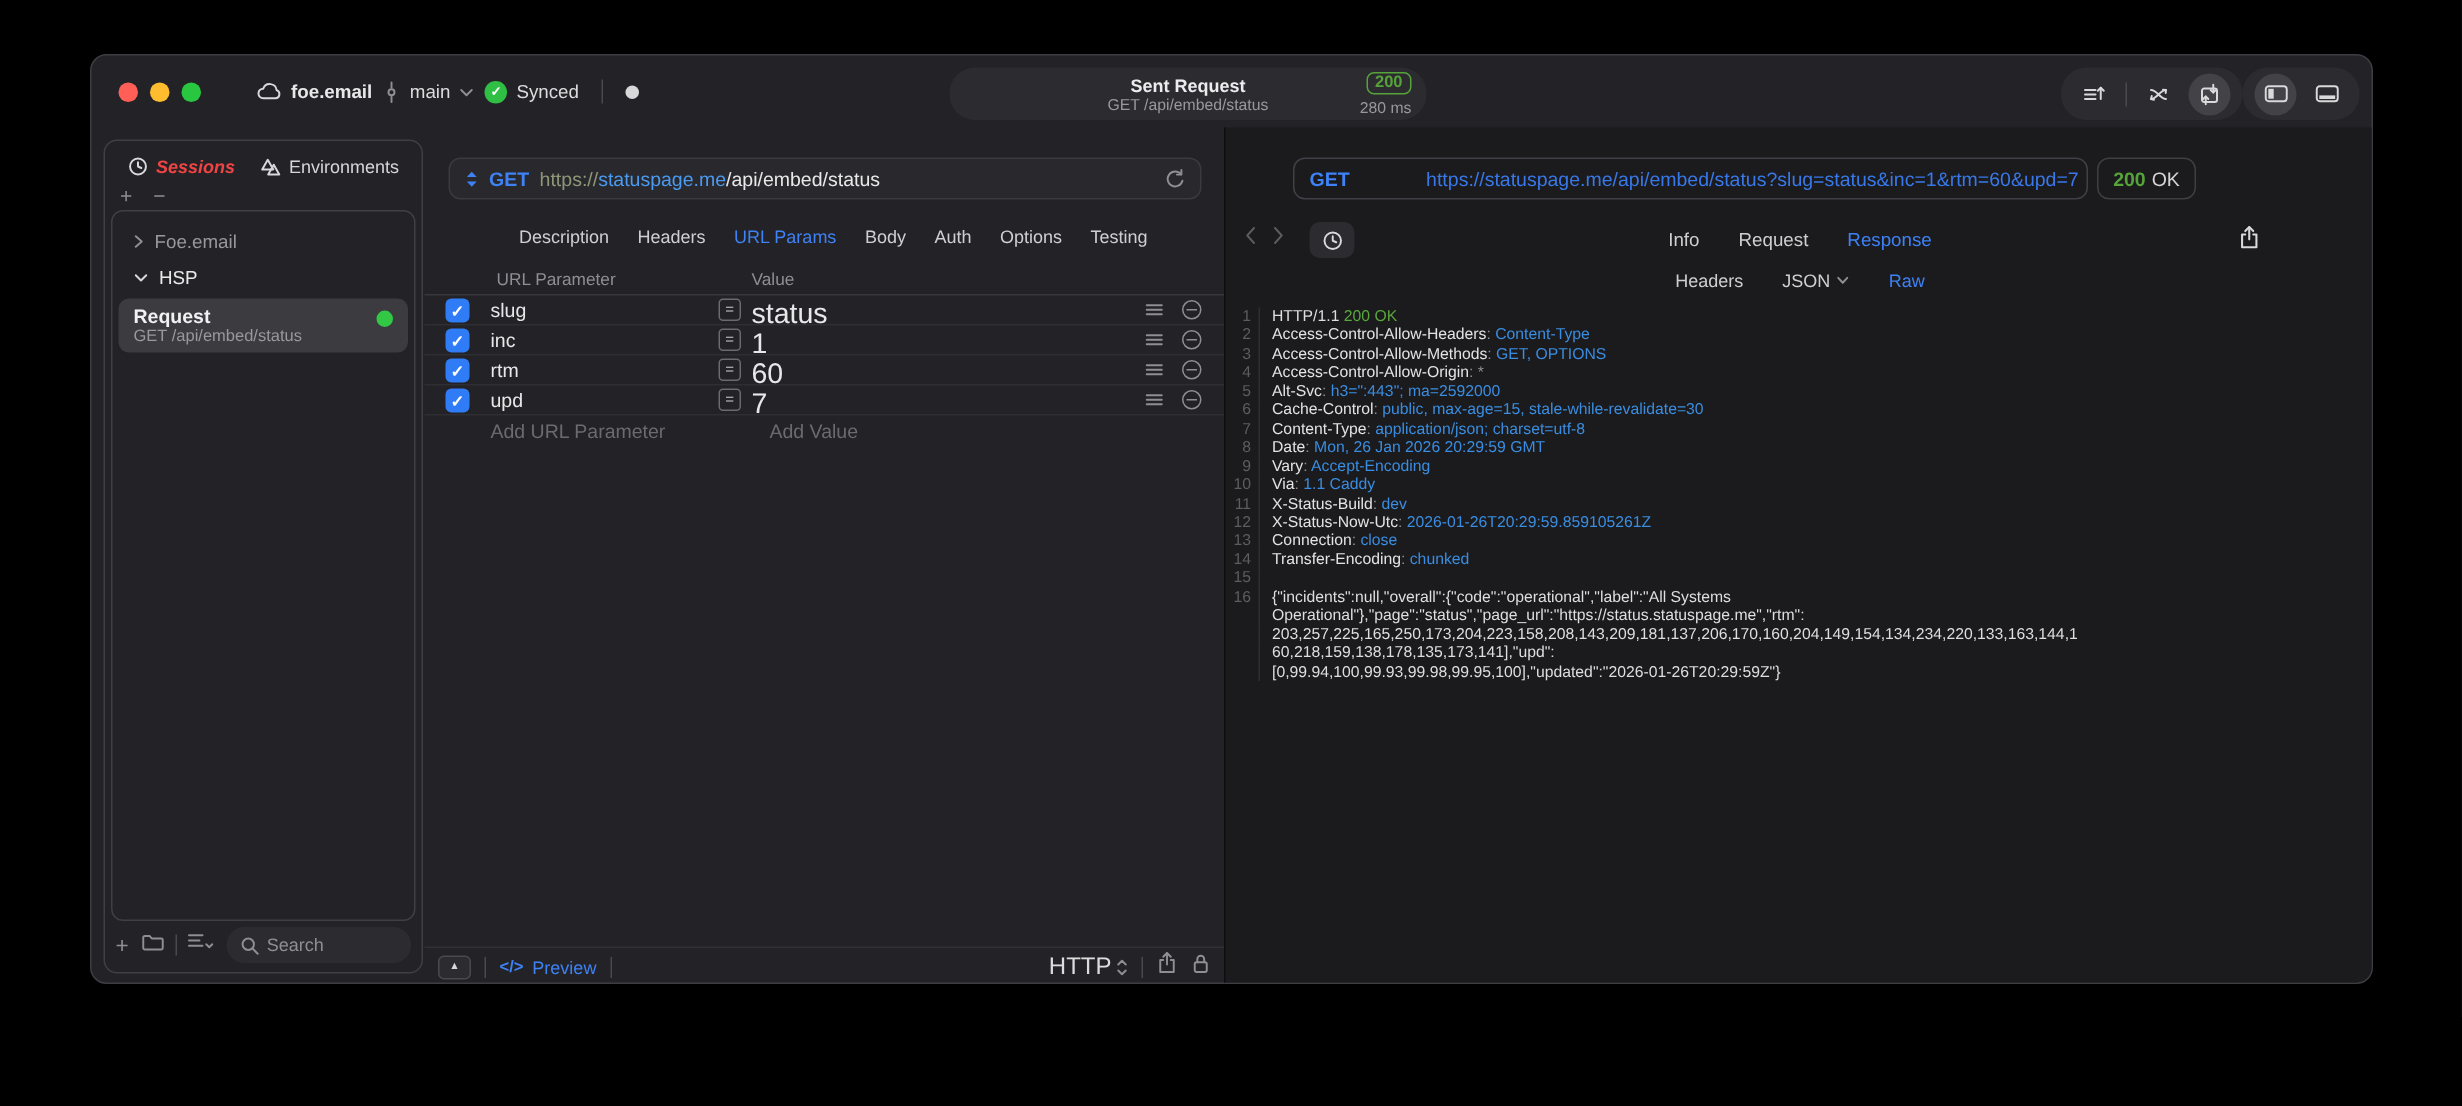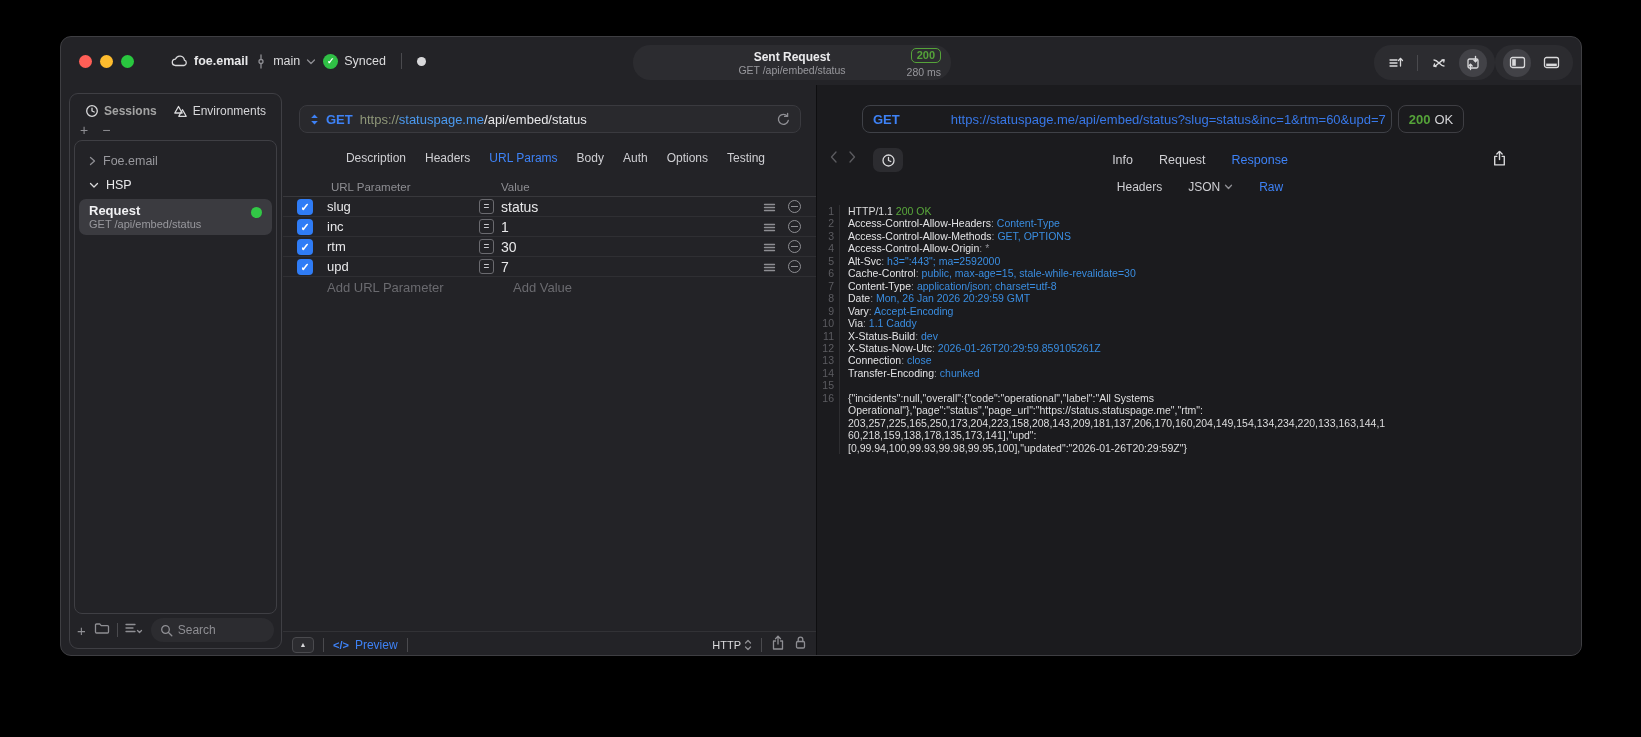--- a/index.html
+++ b/index.html
@@ -36,21 +36,21 @@
   .icon-btn.hl { background:#424247; }
   svg.ic { stroke:#d9d9db; stroke-width:1.3; fill:none; stroke-linecap:round; stroke-linejoin:round; }
   svg.ic.gray { stroke:#8e8e93; }
 
   
   .sidebar { position:absolute; left:8px; top:56px; width:213px; height:556px;
              border:1px solid #3f3f44; border-radius:9px; }
   .sb-tabs { position:absolute; top:4px; left:0; right:0; height:26px; display:flex; align-items:center;
              justify-content:center; gap:16px; }
   .sb-tab { display:flex; align-items:center; gap:5px; font-size:12px; color:#d6d6d9; }
-  .sb-tab.active { color:#a3a3a3; font-weight:700; }
+  .sb-tab.active { color:#ef4444; font-weight:700;font-style:italic; }
   .sb-plusminus { position:absolute; left:10px; top:28px; display:flex; gap:14px; color:#8e8e93; font-size:14px; }
   .sb-inner { position:absolute; left:4px; right:4px; top:46px; bottom:34px;
               border:1px solid #3f3f44; border-radius:8px; padding-top:8px; }
   .tree-item { height:24px; display:flex; align-items:center; gap:7px; padding-left:14px; font-size:12.5px; }
   .tree-item.dim { color:#98989d; }
   .tree-item.lit { color:#e9e9eb; }
   .req-item { position:relative; margin:2px 4px 0 4px; height:36px; background:#3b3b40; border-radius:7px;
               padding:4px 10px 0 10px; }
   .req-title { font-size:13px; font-weight:700; color:#f1f1f3; line-height:15px; }
   .req-sub { font-size:11px; color:#98989d; line-height:13px; }
@@ -74,35 +74,35 @@
   .tab.active { color:#3e82f6; }
   .tbl-head { position:absolute; left:0; right:0; top:94px; height:18px; border-bottom:1px solid #38383c;
               font-size:11.5px; color:#8e8e93; }
   .tbl-head .col1 { position:absolute; left:48px; top:2px; } .tbl-head .col2 { position:absolute; left:218px; top:2px; }
   .prow { position:absolute; left:0; right:0; height:20px; border-bottom:1px solid #2f2f33; }
   .checkbox { position:absolute; left:14px; top:2px; width:16px; height:16px; border-radius:4px; background:#2f7cf6;
               color:#fff; font-size:11px; font-weight:700; display:flex; align-items:center; justify-content:center; }
   .pname { position:absolute; left:44px; top:2px; font-size:13px; color:#e8e8ea; }
   .eqbox { position:absolute; left:196px; top:2px; width:15px; height:15px; border:1px solid #6a6a6f; border-radius:3px;
            color:#c8c8cc; font-size:10px; display:flex; align-items:center; justify-content:center; }
-  .pvalue { position:absolute; left:218px; top:2px; font-size:14px; color:#e8e8ea; }
+  .pvalue { position:absolute; left:218px; top:2px; font-size:19px; color:#e8e8ea; }
   .row-ham { position:absolute; right:40px; top:3px; }
   .row-minus { position:absolute; right:15px; top:3px; width:13px; height:13px; border:1.2px solid #8e8e93;
                border-radius:50%; display:flex; align-items:center; justify-content:center; }
   .row-minus::after { content:""; width:7px; height:1.2px; background:#8e8e93; }
   .addrow { position:absolute; left:0; right:0; top:192px; height:22px; font-size:13px; color:#6a6a6f; }
   .addrow .a1 { position:absolute; left:44px; top:3px; } .addrow .a2 { position:absolute; left:218px; top:3px;margin-left:12px; }
   .mid-footer { position:absolute; left:0; right:0; bottom:0; height:26px; border-top:1px solid #323236;
                 display:flex; align-items:center; padding:0 9px; gap:9px; }
   .up-btn { width:22px; height:16px; border:1px solid #4a4a4e; border-radius:4px; background:#2c2c30;
             color:#d8d8da; font-size:7px; display:flex; align-items:center; justify-content:center; }
   .preview { display:flex; align-items:center; gap:6px; color:#3e82f6; font-size:12px; }
   .preview .glyph { font-weight:700; font-size:11px; }
   .spacer { flex:1; }
-  .http-sel { display:flex; align-items:center; gap:3px; color:#dcdcde; font-size:11px; }
+  .http-sel { display:flex; align-items:center; gap:3px; color:#dcdcde; font-size:16px; }
 
   
   .right { position:absolute; left:755px; top:48px; width:767px; height:572px; background:#1b1b1e;
            border-left:1px solid #0e0e10; }
   .r-urlbox { position:absolute; left:45px; top:20px; width:530px; height:28px; border:1px solid #3f4147;
               border-radius:8px; display:flex; align-items:center; padding:0 10px; white-space:nowrap; overflow:hidden; }
   .r-method { color:#3e82f6; font-weight:700; font-size:13px; margin-right:6px; }
   .r-url { color:#3878e8; font-size:13px;padding-left:45px; }
   .r-status { position:absolute; left:581px; top:20px; width:66px; height:28px; border:1px solid #3e3e43;
               border-radius:8px; display:flex; align-items:center; justify-content:center; gap:4px; font-size:13px; }
@@ -338,21 +338,21 @@
             <line x1="1.5" y1="3.5" x2="11.5" y2="3.5"></line>
             <line x1="1.5" y1="6.5" x2="11.5" y2="6.5"></line>
             <line x1="1.5" y1="9.5" x2="11.5" y2="9.5"></line>
           </svg></span>
       <span class="row-minus"></span>
     </div>
     <div class="prow" style="top:152px;">
       <span class="checkbox">✓</span>
       <span class="pname">rtm</span>
       <span class="eqbox">=</span>
-      <span class="pvalue">30</span>
+      <span class="pvalue">60</span>
       <span class="row-ham"><svg class="ic gray" width="13" height="13" viewBox="0 0 13 13">
             <line x1="1.5" y1="3.5" x2="11.5" y2="3.5"></line>
             <line x1="1.5" y1="6.5" x2="11.5" y2="6.5"></line>
             <line x1="1.5" y1="9.5" x2="11.5" y2="9.5"></line>
           </svg></span>
       <span class="row-minus"></span>
     </div>
     <div class="prow" style="top:172px;">
       <span class="checkbox">✓</span>
       <span class="pname">upd</span>

